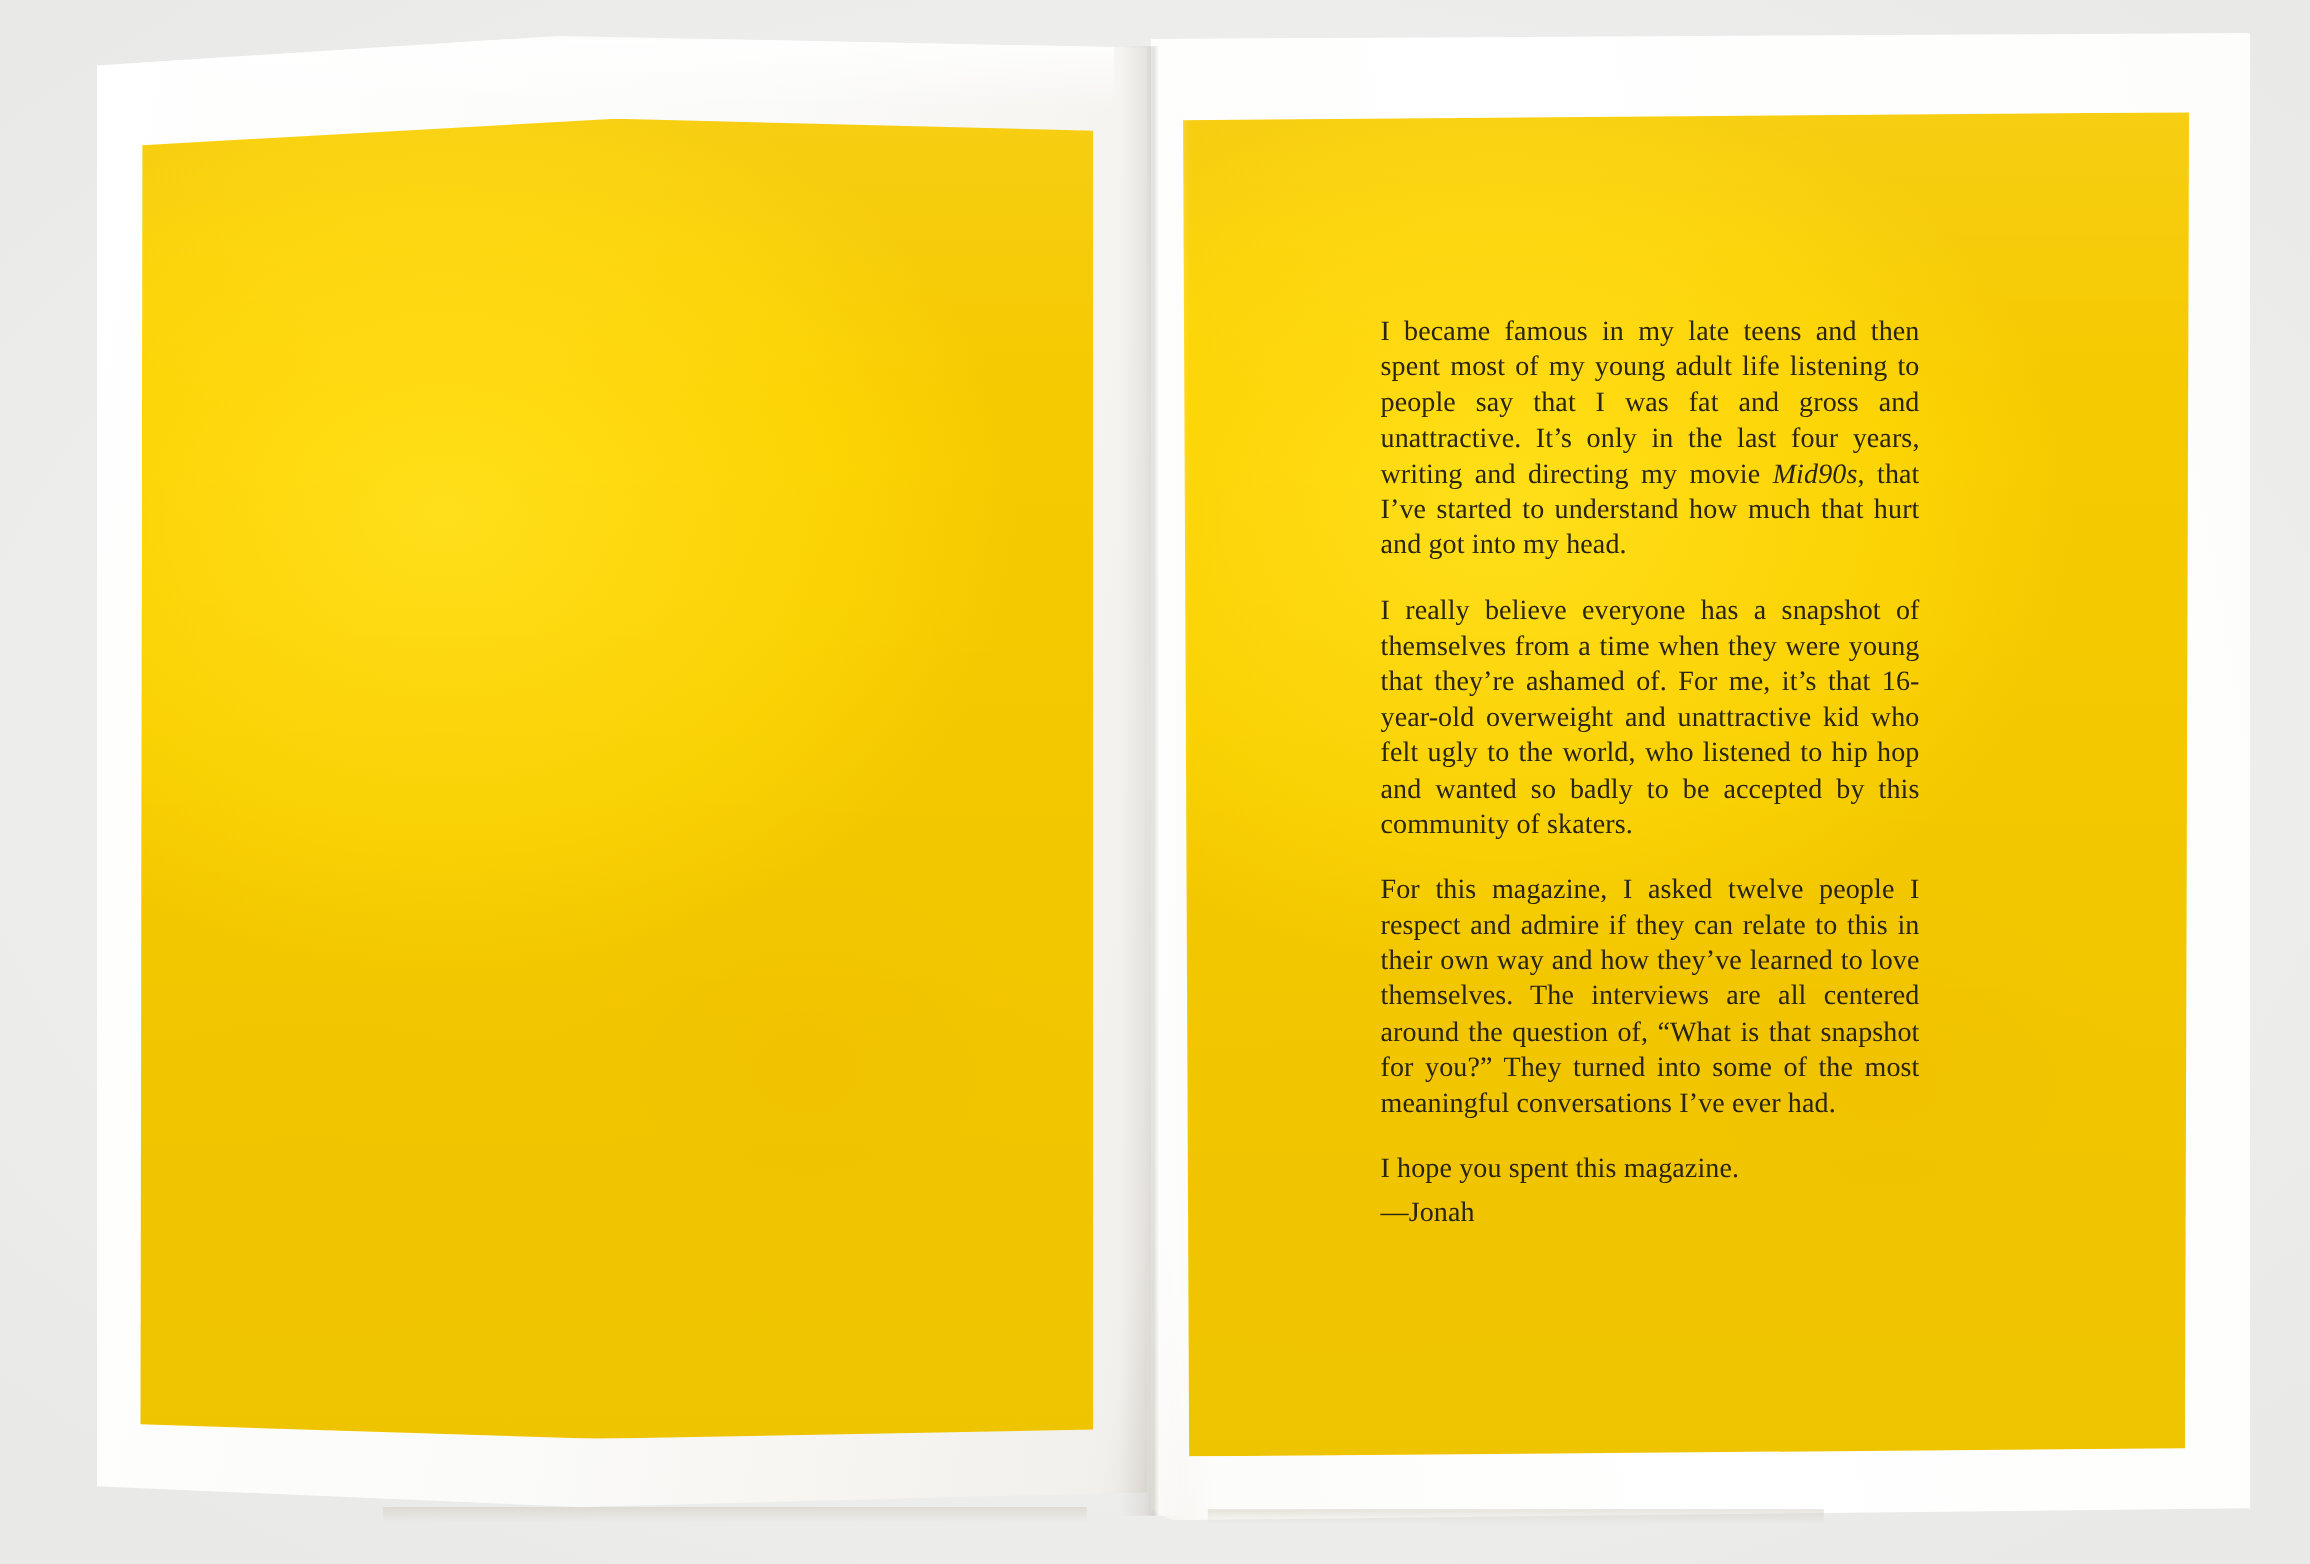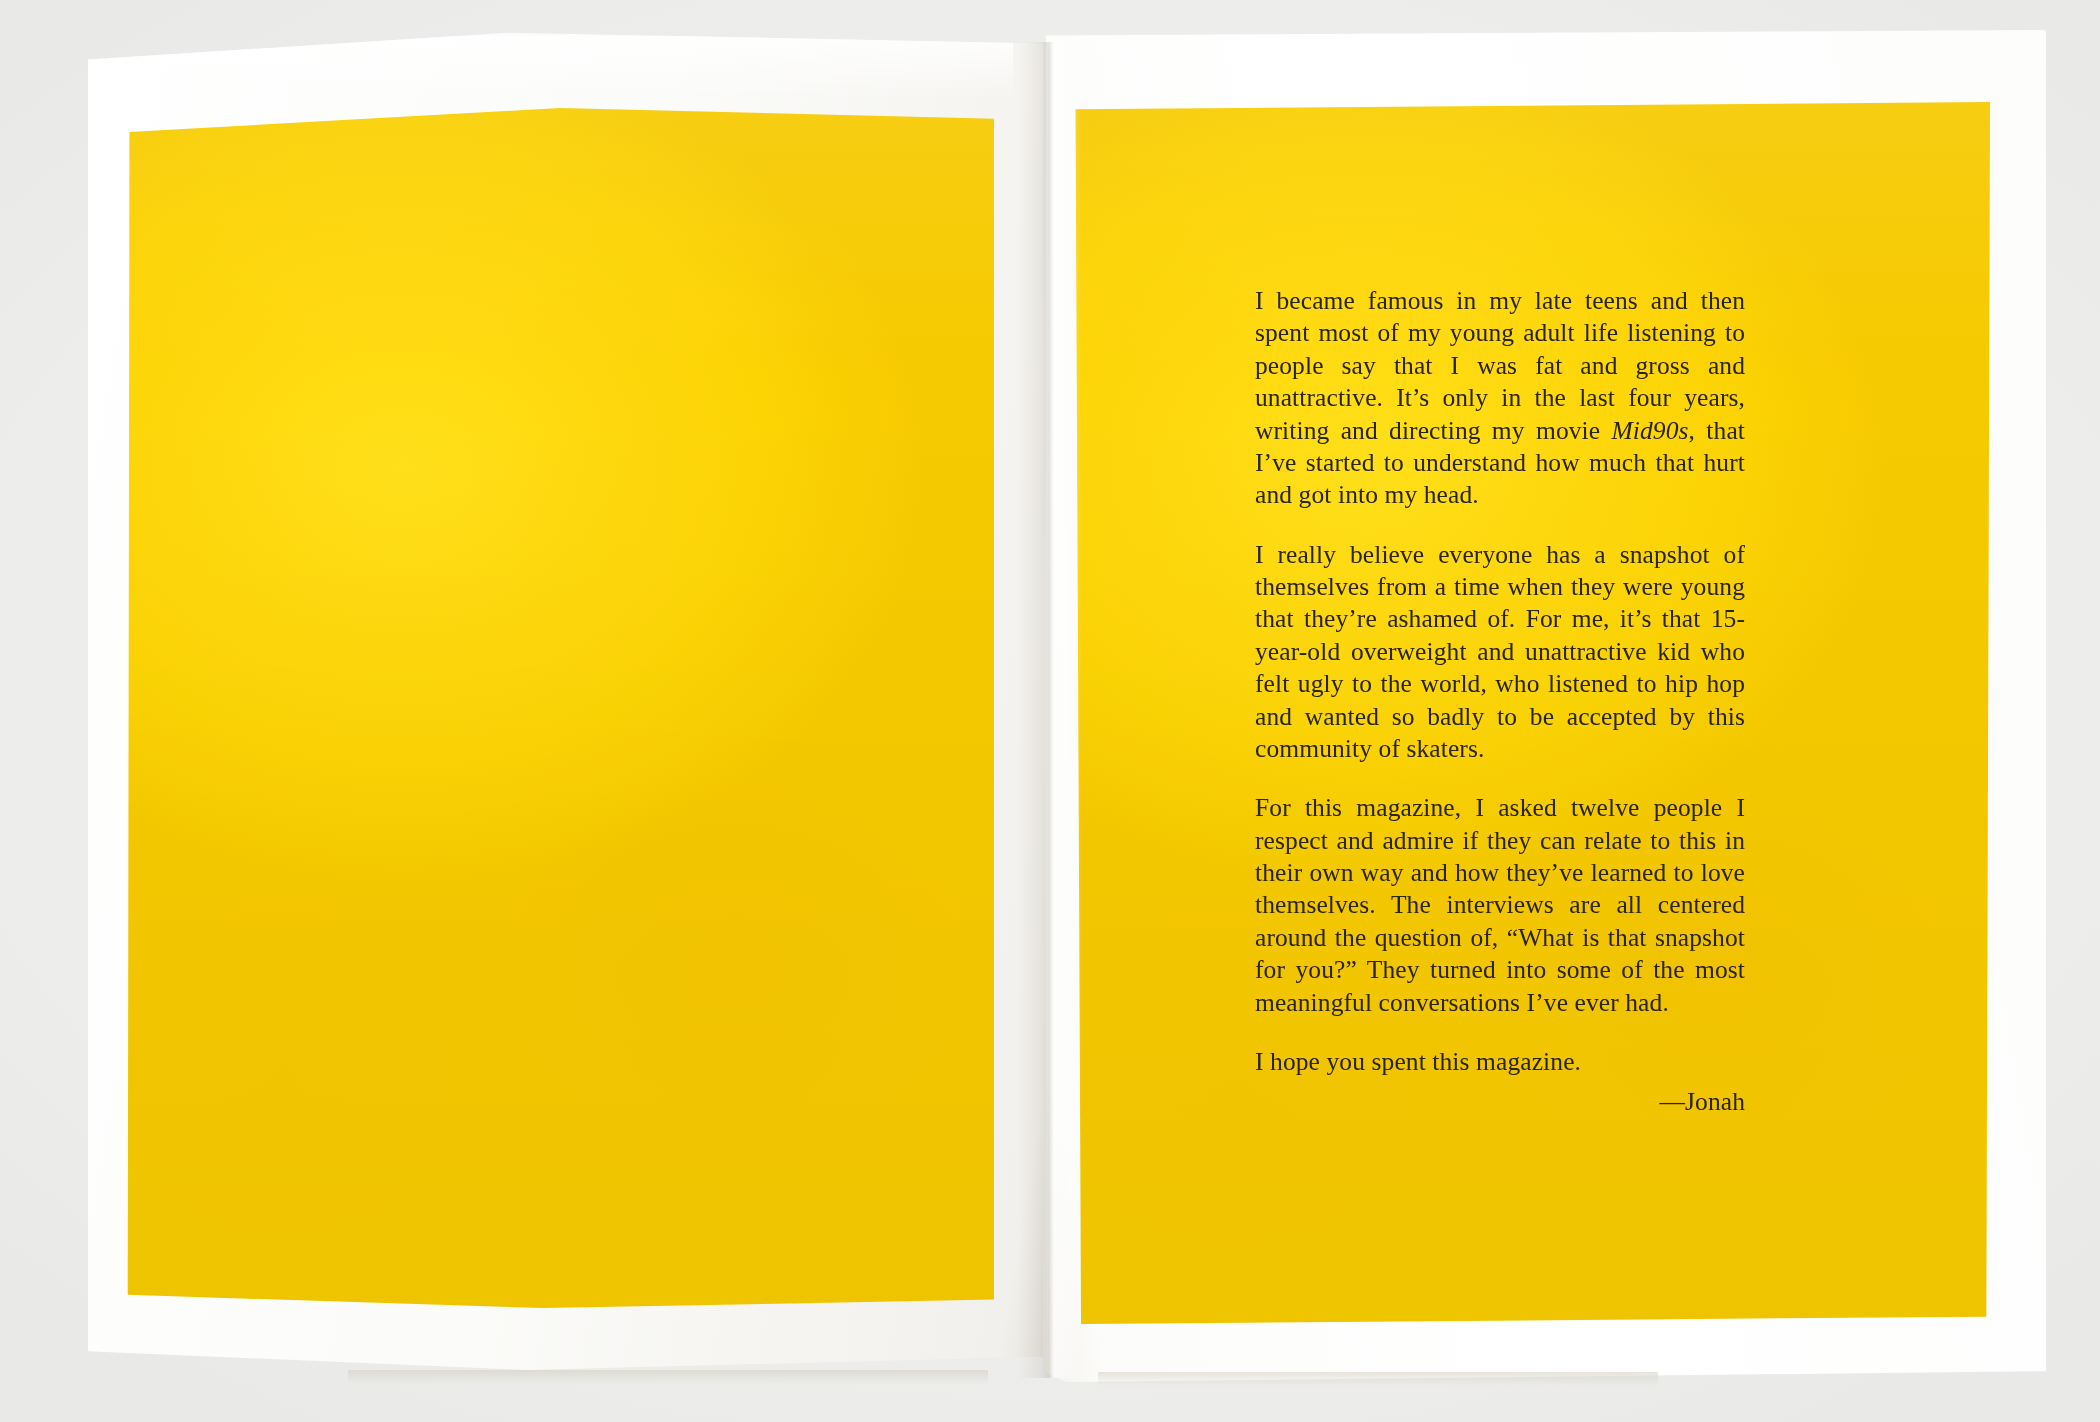--- a/index.html
+++ b/index.html
@@ -136,21 +136,21 @@
   #letter p {
     margin: 0 0 27px 0;
   }
   #letter p:last-of-type { margin-bottom: 0; }
   #letter em { }
 
   .no-justify { text-align: left !important; }
 
   #signature {
     margin-top: 8px;
-    text-align: right;
+    text-align: left;
     font-size: 25.5px;
   }
 
   
   .foreedge {
     position: absolute;
     height: 14px;
     background: linear-gradient(to bottom, rgba(210,205,192,0.55), rgba(255,255,255,0.0));
     pointer-events: none;
   }
@@ -186,21 +186,21 @@
     </div>
 
     <div id="gutter"></div>
     <div class="foreedge" id="foreedge-left"></div>
     <div class="foreedge" id="foreedge-right"></div>
   </div>
 
   <div id="letter">
     <p><span>I became famous in my late teens and then spent most of my young adult life listening to people say that I was fat and gross and unattractive. It’s only in the last four years, writing and directing my movie </span><em>Mid90s</em><span>, that I’ve started to understand how much that hurt and got into my head.</span></p>
 
-    <p>I really believe everyone has a snapshot of themselves from a time when they were young that they’re ashamed of. For me, it’s that 15-year-old overweight and unattractive kid who felt ugly to the world, who listened to hip hop and wanted so badly to be accepted by this community of skaters.</p>
+    <p>I really believe everyone has a snapshot of themselves from a time when they were young that they’re ashamed of. For me, it’s that 16-year-old overweight and unattractive kid who felt ugly to the world, who listened to hip hop and wanted so badly to be accepted by this community of skaters.</p>
 
     <p>For this magazine, I asked twelve people I respect and admire if they can relate to this in their own way and how they’ve learned to love themselves. The interviews are all centered around the question of, “What is that snapshot for you?” They turned into some of the most meaningful conversations I’ve ever had.</p>
 
     <p class="no-justify">I hope you spent this magazine.</p>
 
     <div id="signature">—Jonah</div>
   </div>
 </div>
 
 </body></html>

